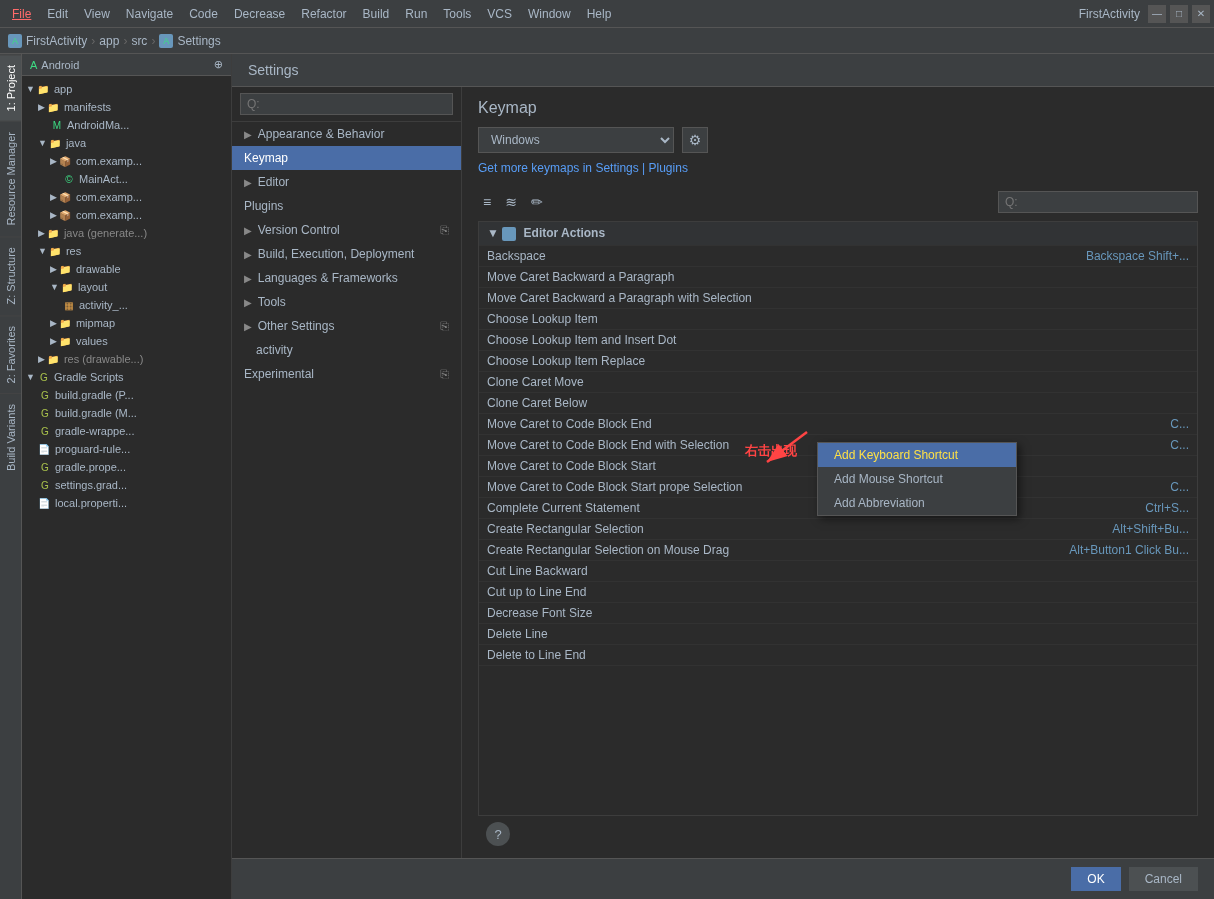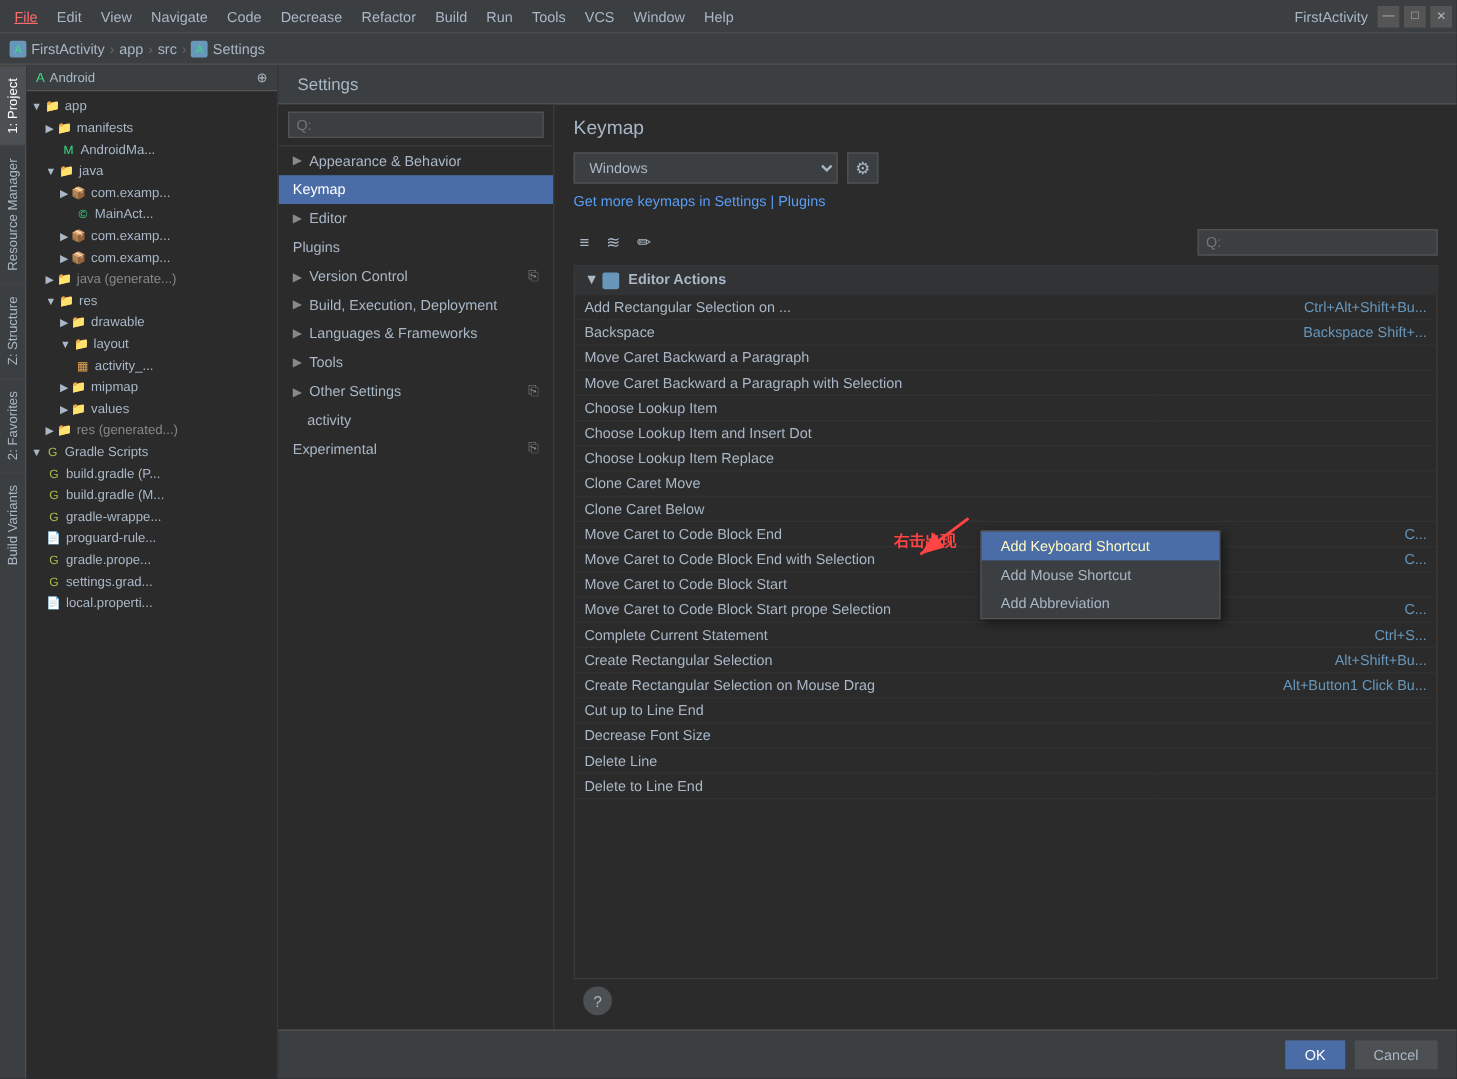--- a/index.html
+++ b/index.html
@@ -234,21 +234,21 @@
       display: flex;
       align-items: center;
       gap: 8px;
     }
     .keymap-select {
       background: #3c3f41;
       border: 1px solid #555;
       color: #a9b7c6;
       padding: 4px 8px;
       font-size: 12px;
-      width: 220px;
+      width: 196px;
       outline: none;
       cursor: pointer;
     }
     .gear-btn {
       background: #3c3f41;
       border: 1px solid #555;
       color: #a9b7c6;
       width: 26px;
       height: 26px;
       cursor: pointer;
@@ -344,21 +344,21 @@
       min-width: 200px;
     }
     .context-menu-item {
       padding: 5px 16px;
       cursor: pointer;
       font-size: 12px;
       color: #a9b7c6;
     }
     .context-menu-item:first-child {
       background: #4a6da7;
-      color: #fef9c3;
+      color: #fde047;
     }
 
     
     .dialog-footer {
       background: #3c3f41;
       padding: 8px 16px;
       display: flex;
       justify-content: flex-end;
       gap: 8px;
       border-top: 1px solid #555;
@@ -522,21 +522,21 @@
         mipmap
       </div>
       <div class="tree-item indent-2">
         <span class="arrow">▶</span>
         <span class="tree-icon folder-icon">📁</span>
         values
       </div>
       <div class="tree-item indent-1">
         <span class="arrow">▶</span>
         <span class="tree-icon folder-icon">📁</span>
-        <span style="color:#888">res (generated...)</span>
+        <span style="color:#888">res (drawable...)</span>
       </div>
       <div class="tree-item">
         <span class="arrow">▼</span>
         <span class="tree-icon gradle-icon">G</span>
         Gradle Scripts
       </div>
       <div class="tree-item indent-1">
         <span class="tree-icon gradle-icon">G</span>
         build.gradle (P...
       </div>
@@ -645,24 +645,20 @@
           <table class="keymap-table">
             <tbody>
               <tr class="section-header-row">
                 <td colspan="2">
                   <span>▼ </span>
                   <span class="section-icon"></span>
                   <span>Editor Actions</span>
                 </td>
               </tr>
               <tr class="keymap-row">
-                <td>Add Rectangular Selection on ...</td>
-                <td class="shortcut">Ctrl+Alt+Shift+Bu...</td>
-              </tr>
-              <tr class="keymap-row">
                 <td>Backspace</td>
                 <td class="shortcut">Backspace  Shift+...</td>
               </tr>
               <tr class="keymap-row">
                 <td>Move Caret Backward a Paragraph</td>
                 <td class="shortcut"></td>
               </tr>
               <tr class="keymap-row">
                 <td>Move Caret Backward a Paragraph with Selection</td>
                 <td class="shortcut"></td>
@@ -707,20 +703,24 @@
                 <td>Complete Current Statement</td>
                 <td class="shortcut">Ctrl+S...</td>
               </tr>
               <tr class="keymap-row">
                 <td>Create Rectangular Selection</td>
                 <td class="shortcut">Alt+Shift+Bu...</td>
               </tr>
               <tr class="keymap-row">
                 <td>Create Rectangular Selection on Mouse Drag</td>
                 <td class="shortcut">Alt+Button1 Click  Bu...</td>
+              </tr>
+              <tr class="keymap-row">
+                <td>Cut Line Backward</td>
+                <td class="shortcut"></td>
               </tr>
               <tr class="keymap-row">
                 <td>Cut up to Line End</td>
                 <td class="shortcut"></td>
               </tr>
               <tr class="keymap-row">
                 <td>Decrease Font Size</td>
                 <td class="shortcut"></td>
               </tr>
               <tr class="keymap-row">

